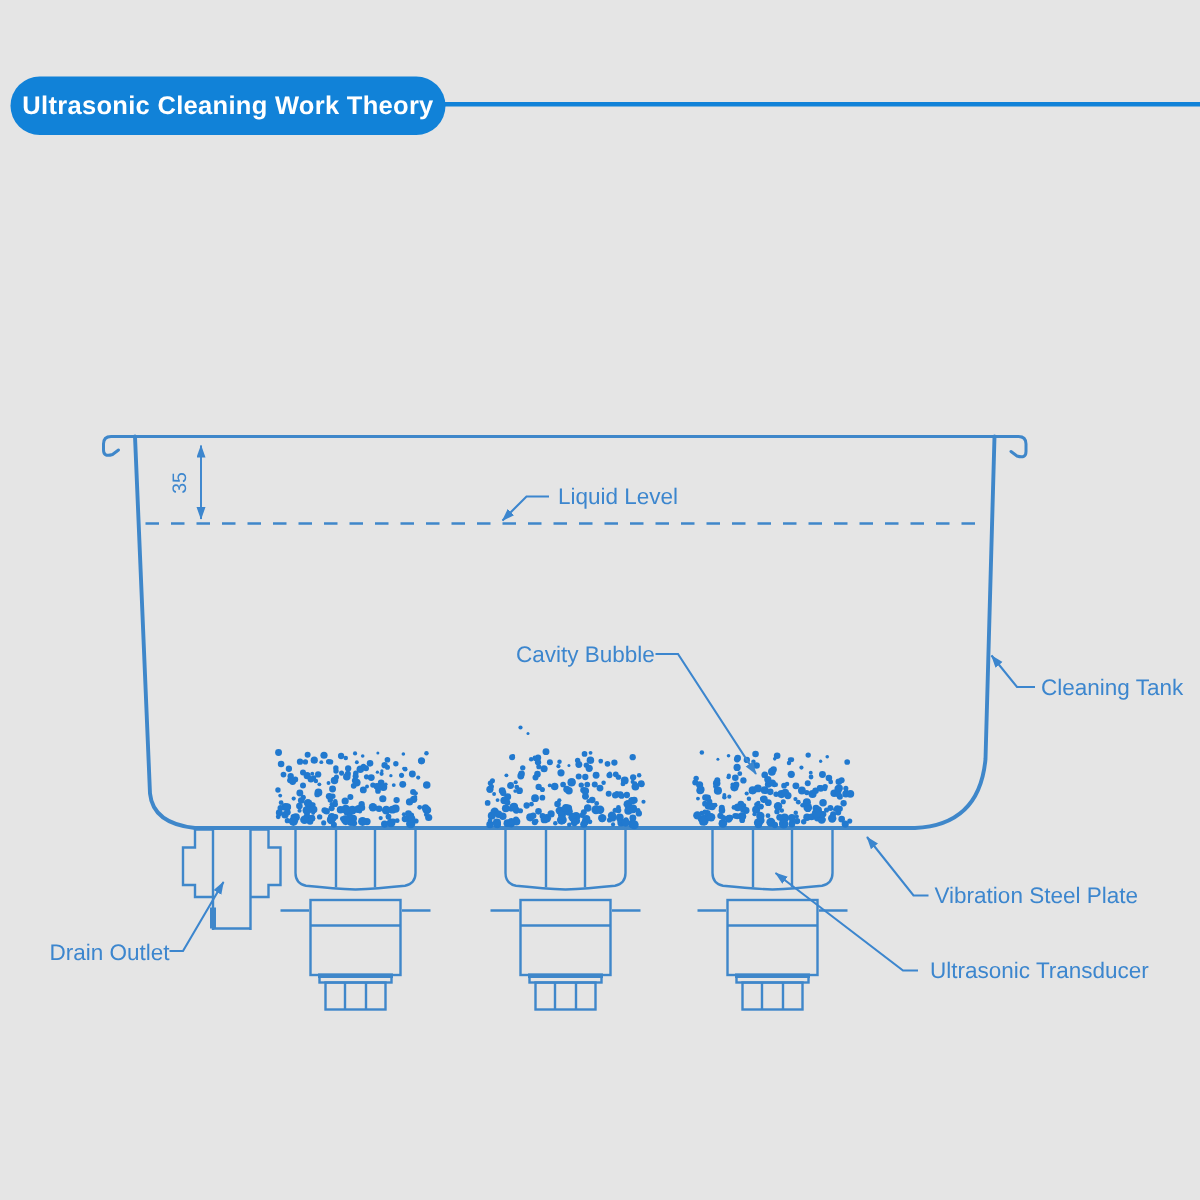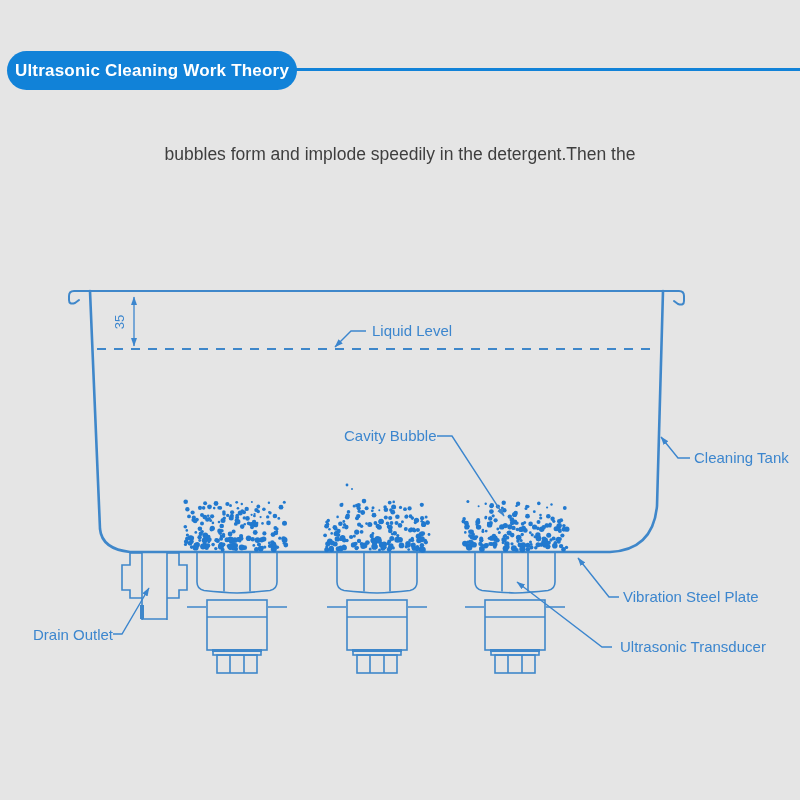--- a/index.html
+++ b/index.html
@@ -37,21 +37,20 @@
 <body>
 
 <div class="page">
 
   <div class="header-rule"></div>
   <div class="title-pill">
     <span>Ultrasonic Cleaning Work Theory</span>
   </div>
 
   <div class="intro">
-    <div>bubbles form and implode speedily in the detergent.Then the</div>
   </div>
 
   <svg class="diagram" viewBox="0 0 800 800">
     <defs>
       <marker id="arw" markerUnits="userSpaceOnUse" markerWidth="9" markerHeight="7" refX="8" refY="3" orient="auto-start-reverse">
         <path class="arrowhead" d="M0,0 L8.5,3 L0,6 Z"></path>
       </marker>
     </defs>
 
     <g>

